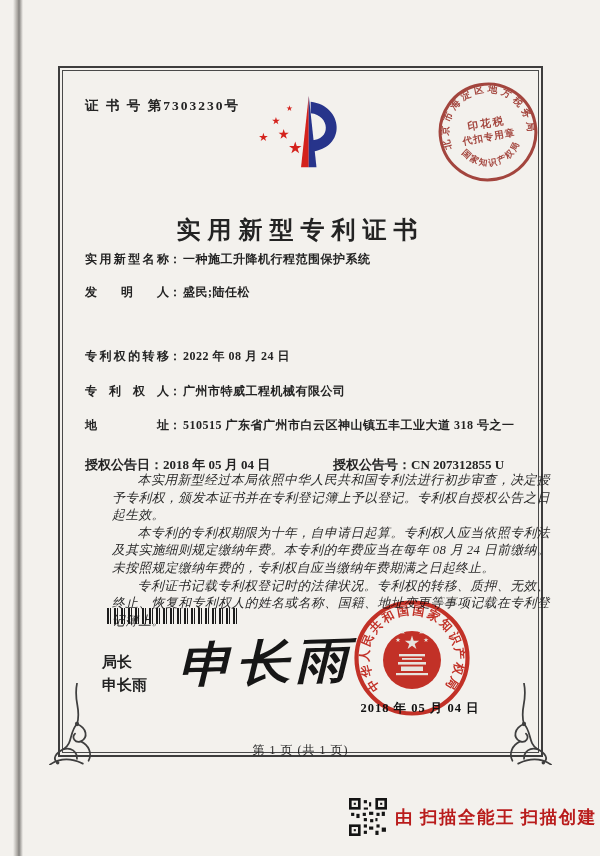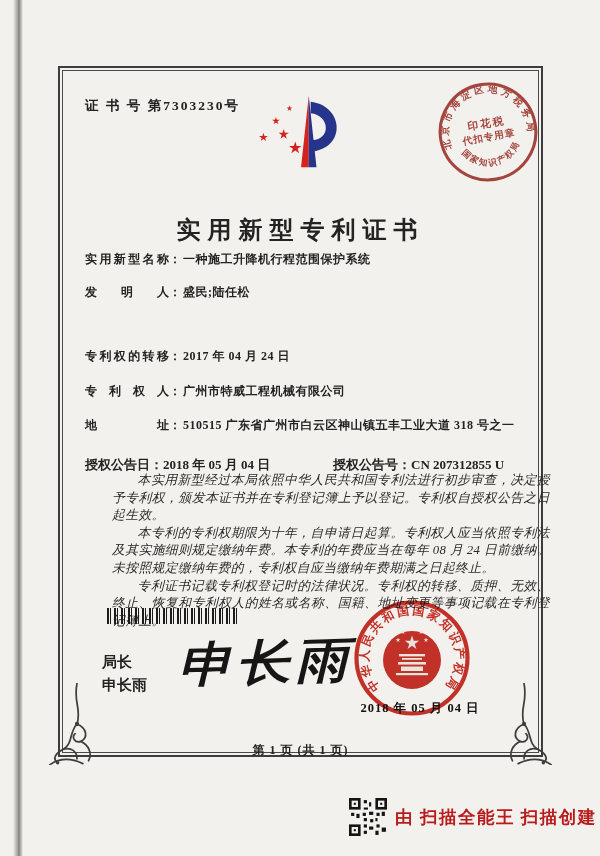--- a/index.html
+++ b/index.html
@@ -67,21 +67,21 @@
   
   .main-seal{position:absolute;left:292px;top:530px;width:120px;height:120px;mix-blend-mode:multiply;opacity:.95;}
   .seal-date{
     position:absolute;left:300px;top:632px;width:120px;text-align:center;
     font-size:12.5px;font-weight:700;color:#111;letter-spacing:1px;white-space:nowrap;
   }
   .stamp-seal{position:absolute;left:372px;top:8px;width:112px;height:112px;mix-blend-mode:multiply;opacity:.88;}
   
   .page-num{
     position:absolute;left:0;top:674px;width:100%;text-align:center;
-    font-size:12px;font-weight:700;letter-spacing:1px;
+    font-size:12px;font-weight:400;letter-spacing:1px;
   }
   .scan-credit{position:absolute;left:349px;top:797px;height:40px;}
   .scan-credit .qr{position:absolute;left:0;top:1px;width:38px;height:38px;}
   .scan-credit .txt{
     position:absolute;left:46px;top:8px;font-size:17.5px;font-weight:600;
     letter-spacing:1.5px;white-space:nowrap;color:#b91c1c;
   }
 </style>
 </head>
 <body>
@@ -135,21 +135,21 @@
 
   <div class="title">实用新型专利证书</div>
 
   <div class="f-row row0">
     <span class="f-label">实用新型名称</span><span class="f-colon">：</span><span class="f-value">一种施工升降机行程范围保护系统</span>
   </div>
   <div class="f-row row1">
     <span class="f-label">发明人</span><span class="f-colon">：</span><span class="f-value">盛民;陆任松</span>
   </div>
   <div class="f-row row3">
-    <span class="f-label">专利权的转移</span><span class="f-colon">：</span><span class="f-value">2017 年 04 月 24 日</span>
+    <span class="f-label">专利权的转移</span><span class="f-colon">：</span><span class="f-value">2022 年 08 月 24 日</span>
   </div>
   <div class="f-row row4">
     <span class="f-label">专利权人</span><span class="f-colon">：</span><span class="f-value">广州市特威工程机械有限公司</span>
   </div>
   <div class="f-row row5">
     <span class="f-label">地址</span><span class="f-colon">：</span><span class="f-value">510515 广东省广州市白云区神山镇五丰工业大道 318 号之一</span>
   </div>
 
   <div class="grant-row">
     <span>授权公告日</span><span>：</span><span>2018 年 05 月 04 日</span>

